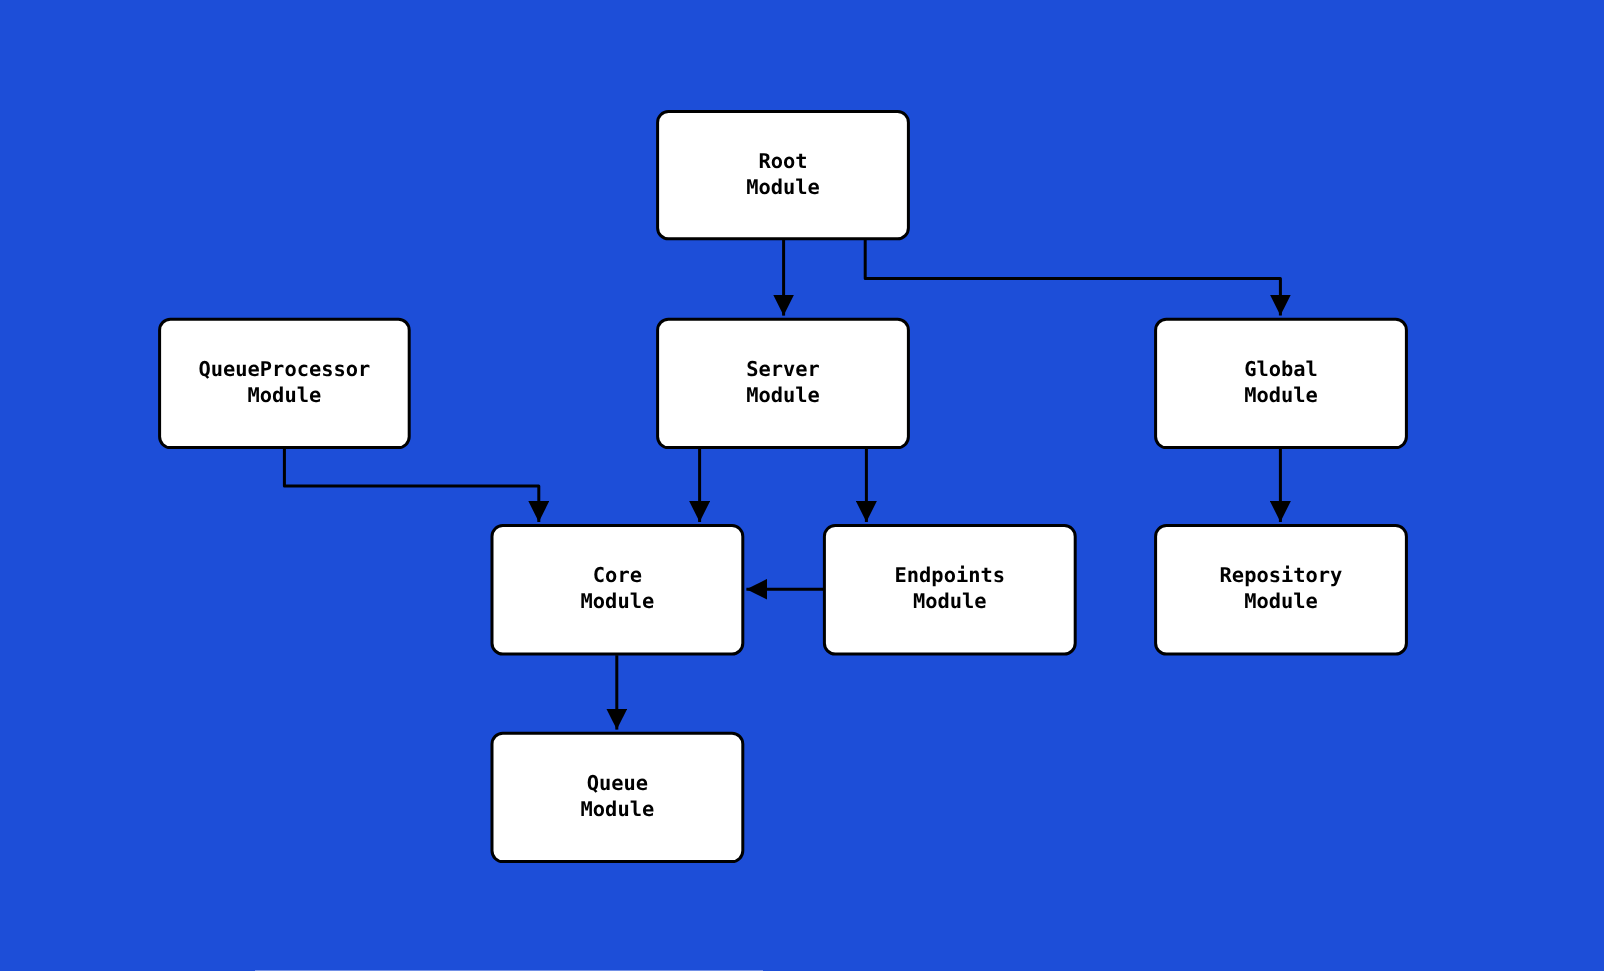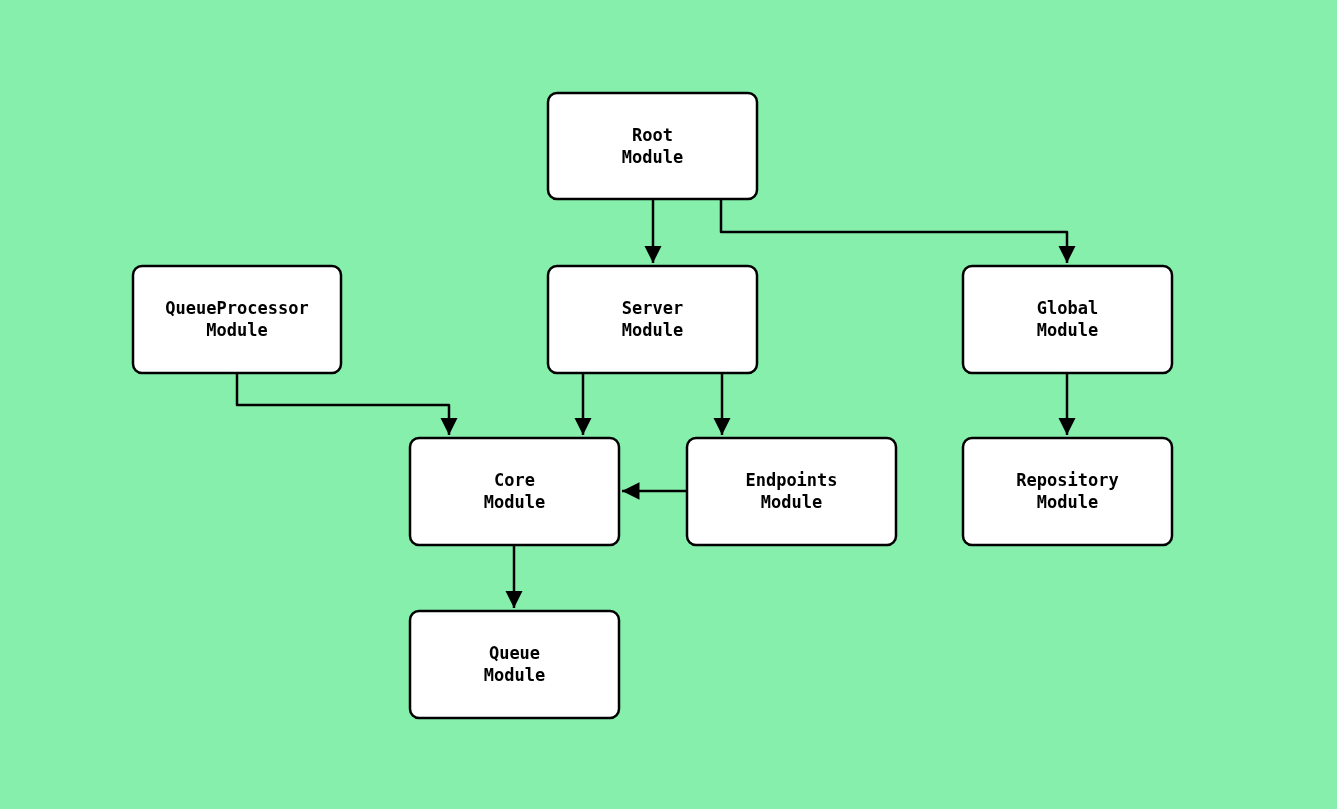--- a/index.html
+++ b/index.html
@@ -4,21 +4,21 @@
 <style>
   html, body {
     margin: 0;
     padding: 0;
     background: #ffffff;
   }
   .diagram-wrap {
     width: 1337px;
     height: 809px;
     position: relative;
-    background: #86efac;
+    background: #1d4ed8;
   }
   svg.flowchart {
     display: block;
     width: 1337px;
     height: 809px;
   }
   .node-box {
     fill: #ffffff;
     stroke: #000000;
     stroke-width: 2.5;

